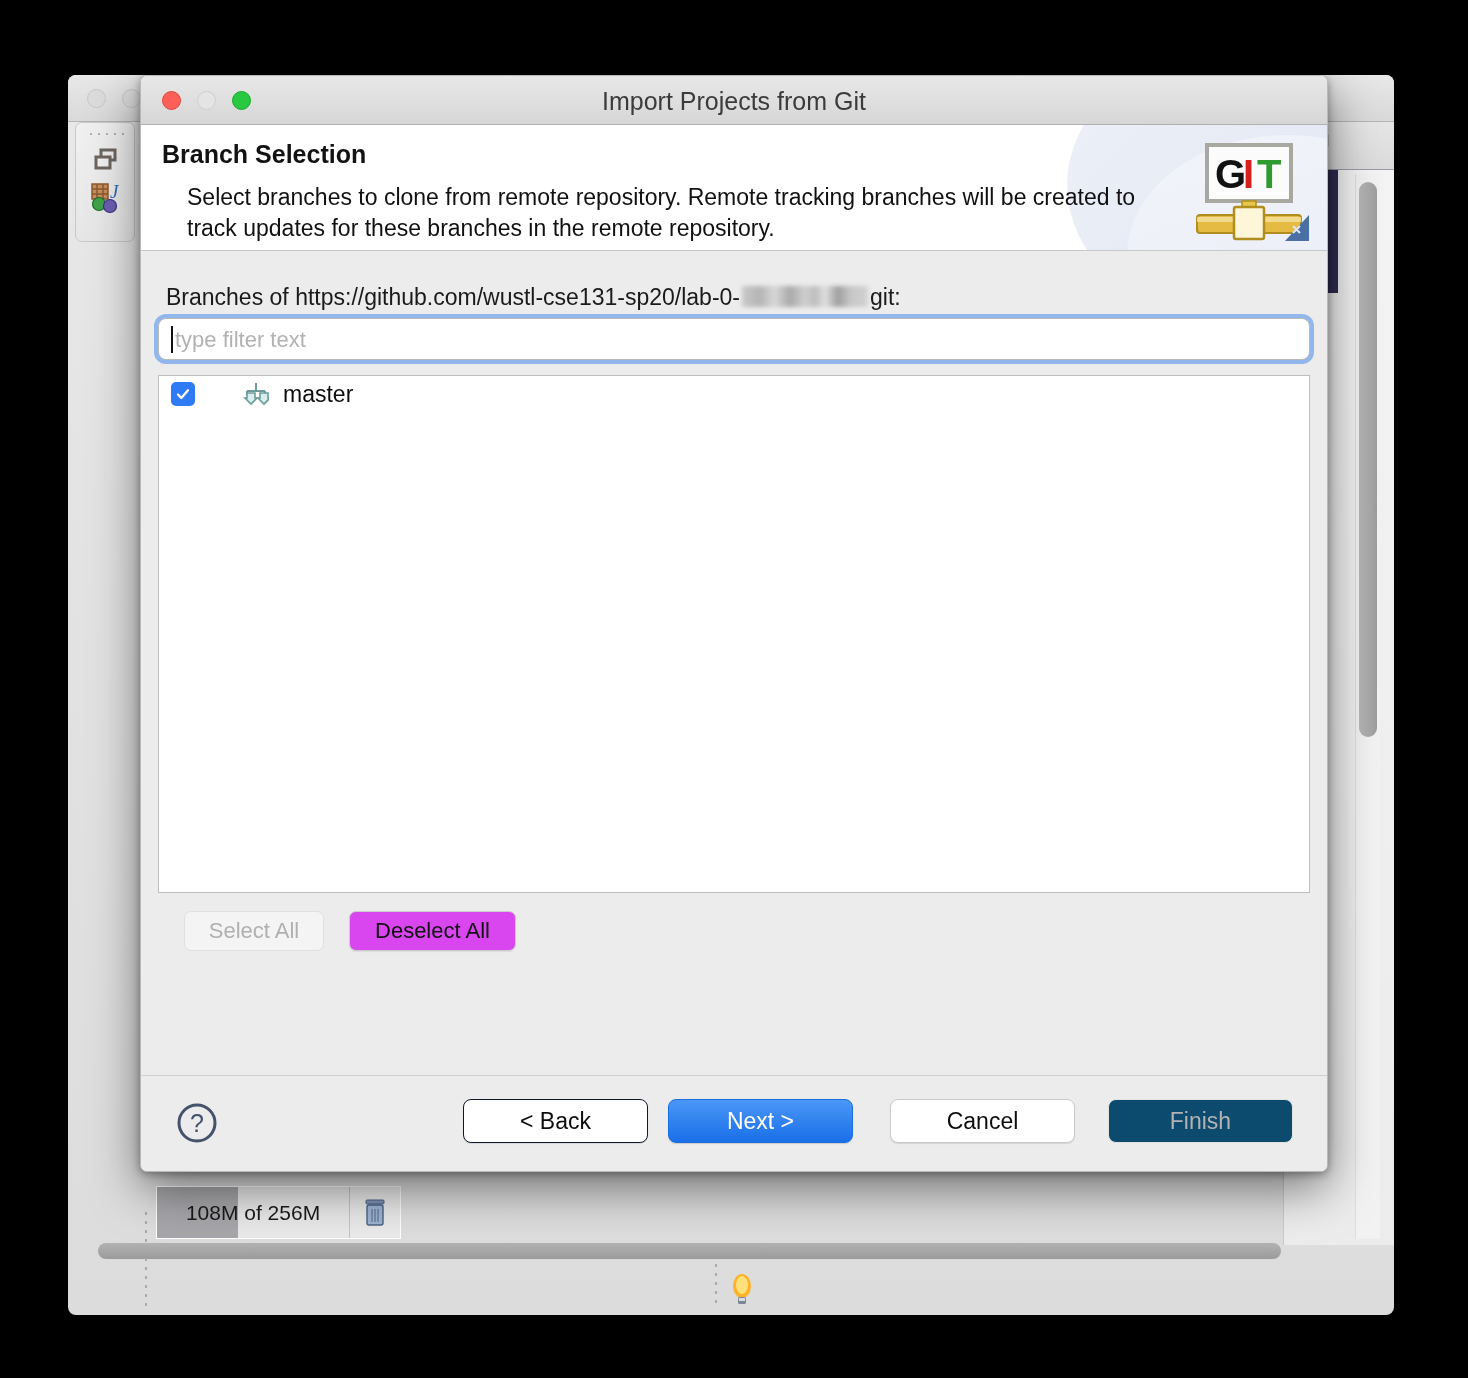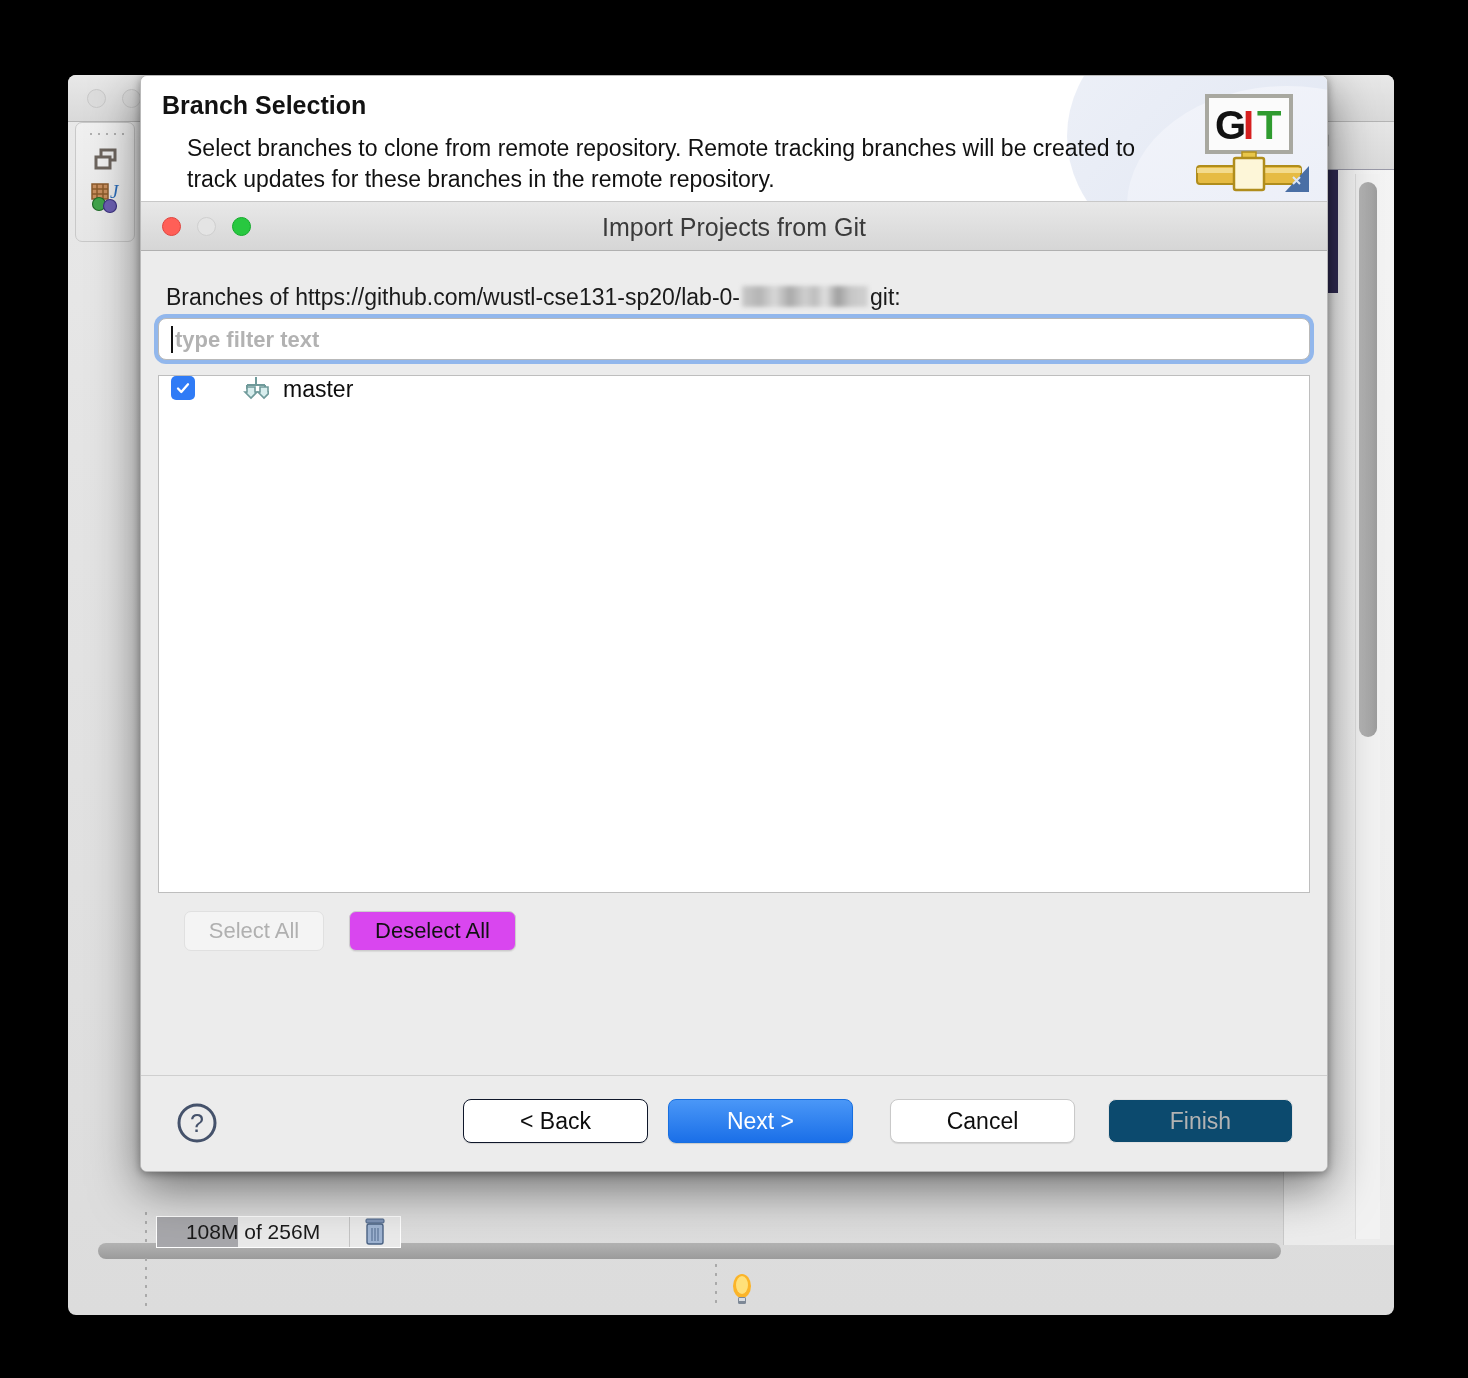--- a/index.html
+++ b/index.html
@@ -163,23 +163,23 @@
     width: 1183px;
     height: 16px;
     border-radius: 8px;
     background: linear-gradient(180deg,#b2b2b2,#9b9b9b);
   }
 
   
   #memory-monitor {
     position: absolute;
     left: 88px;
-    bottom: 67px;
+    bottom: 76px;
     width: 245px;
-    height: 32px;
+    height: 53px;
     border: 1px solid #ffffff;
     box-sizing: border-box;
     background: #e6e6e6;
     display: flex;
     align-items: stretch;
   }
   #memory-bar {
     position: relative;
     flex: 1 1 auto;
     background: #e9e9e9;
@@ -347,21 +347,20 @@
     position: absolute;
     left: 17px;
     top: 67px;
     width: 1152px;
     height: 42px;
     border-radius: 8px;
     background: #fff;
     border: 1px solid #b9b9b9;
     box-sizing: border-box;
     box-shadow: 0 0 0 4px rgba(90,150,235,0.62);
-    font-weight: bold;
   }
   #filter-placeholder {
     position: absolute;
     left: 16px;
     top: 8px;
     font-size: 22px;
     color: #b2b2b2;
   }
   #filter-caret {
     position: absolute;
@@ -379,20 +378,21 @@
     width: 1152px;
     height: 518px;
     background: #ffffff;
     border: 1px solid #bebebe;
     box-sizing: border-box;
     overflow: hidden;
   }
   .branch-row {
     position: relative;
     display: flex;
+    align-items: center;
     height: 36px;
     padding-left: 12px;
   }
   .branch-checkbox {
     width: 24px;
     height: 24px;
     border-radius: 5px;
     background: #2f7bf6;
     display: flex;
     align-items: center;
@@ -575,20 +575,27 @@
         <ellipse cx="12" cy="15" rx="9" ry="12" fill="#fbb429"></ellipse>
         <ellipse cx="12" cy="14" rx="6" ry="9" fill="#ffe07a"></ellipse>
         <rect x="8" y="26" width="8" height="7" rx="1.5" fill="#7d8896"></rect>
         <rect x="9" y="27" width="6" height="3" fill="#d9dde2"></rect>
       </svg>
     </div>
   </div>
 
   <div id="dialog">
 
+    <div id="dialog-titlebar">
+      <div class="tl close"></div>
+      <div class="tl min"></div>
+      <div class="tl zoom"></div>
+      <div id="dialog-title">Import Projects from Git</div>
+    </div>
+
     <div id="dialog-header">
       <div id="header-swoosh"></div>
       <div id="header-swoosh2"></div>
       <div id="header-title">Branch Selection</div>
       <div id="header-desc">Select branches to clone from remote repository. Remote tracking branches will be created to track updates for these branches in the remote repository.</div>
       <div id="git-logo">
         <svg width="120" height="110" viewBox="0 0 120 110">
 
           <rect x="18" y="4" width="84" height="56" fill="#fbfbfb" stroke="#a8a8a0" stroke-width="4"></rect>
           <text x="26" y="47" font-family="Liberation Sans, sans-serif" font-size="40" font-weight="bold" fill="#111111">G</text>
@@ -598,27 +605,20 @@
           <rect x="53" y="60" width="14" height="12" fill="#e8c64a" stroke="#b08d1c" stroke-width="1.5"></rect>
 
           <rect x="8" y="74" width="104" height="18" rx="3" fill="#e6bb43" stroke="#b08d1c" stroke-width="2"></rect>
           <rect x="8" y="76" width="104" height="5" fill="#f6e3a0" opacity="0.8"></rect>
           <rect x="45" y="66" width="30" height="32" rx="2" fill="#fdf6d8" stroke="#b08d1c" stroke-width="2.5"></rect>
 
           <polygon points="96,100 120,74 120,100" fill="#4a6fa5"></polygon>
           <path d="M104 92 l7 -7 M104 85 l7 7" stroke="#dde6f5" stroke-width="2"></path>
         </svg>
       </div>
-    </div>
-
-    <div id="dialog-titlebar">
-      <div class="tl close"></div>
-      <div class="tl min"></div>
-      <div class="tl zoom"></div>
-      <div id="dialog-title">Import Projects from Git</div>
     </div>
 
     <div id="dialog-body">
 
       <div id="branches-label">
         <span>Branches of https://github.com/wustl-cse131-sp20/lab-0-</span><span id="redaction"></span><span>git:</span>
       </div>
 
       <div id="filter-wrap">
         <div id="filter-caret"></div>

